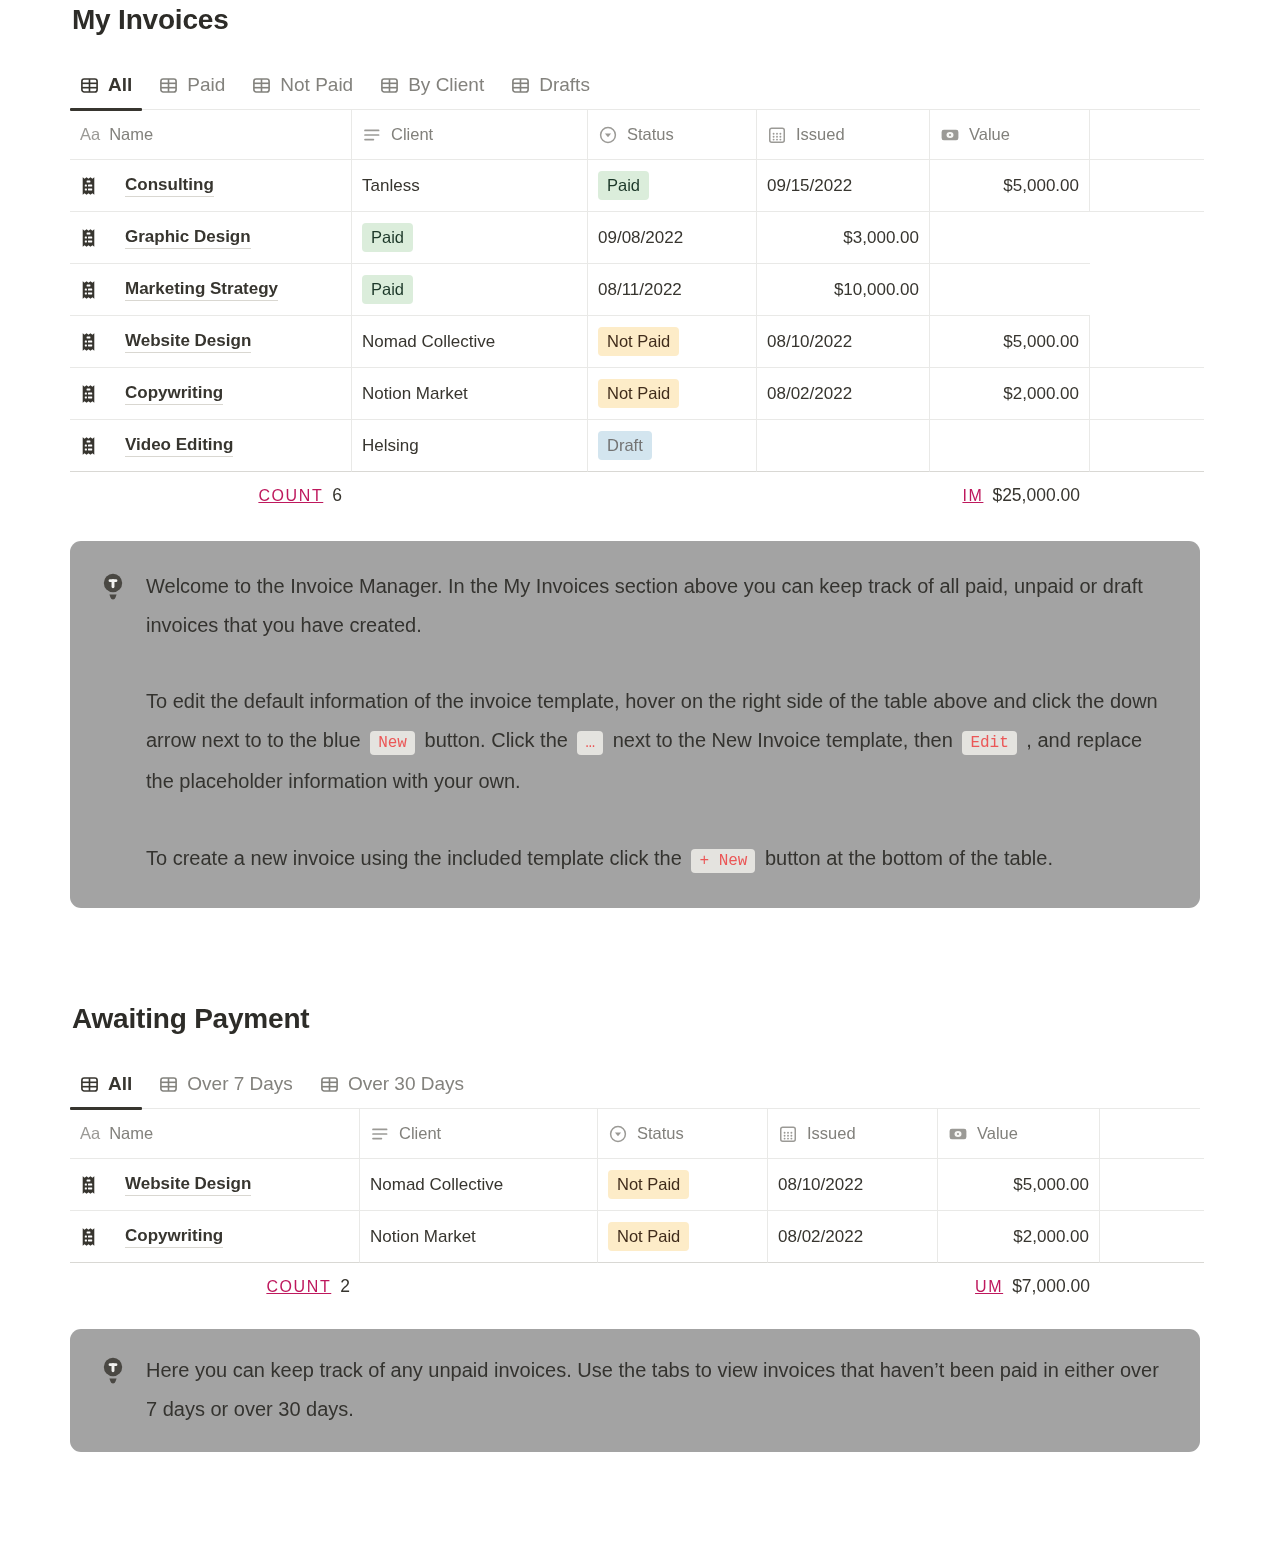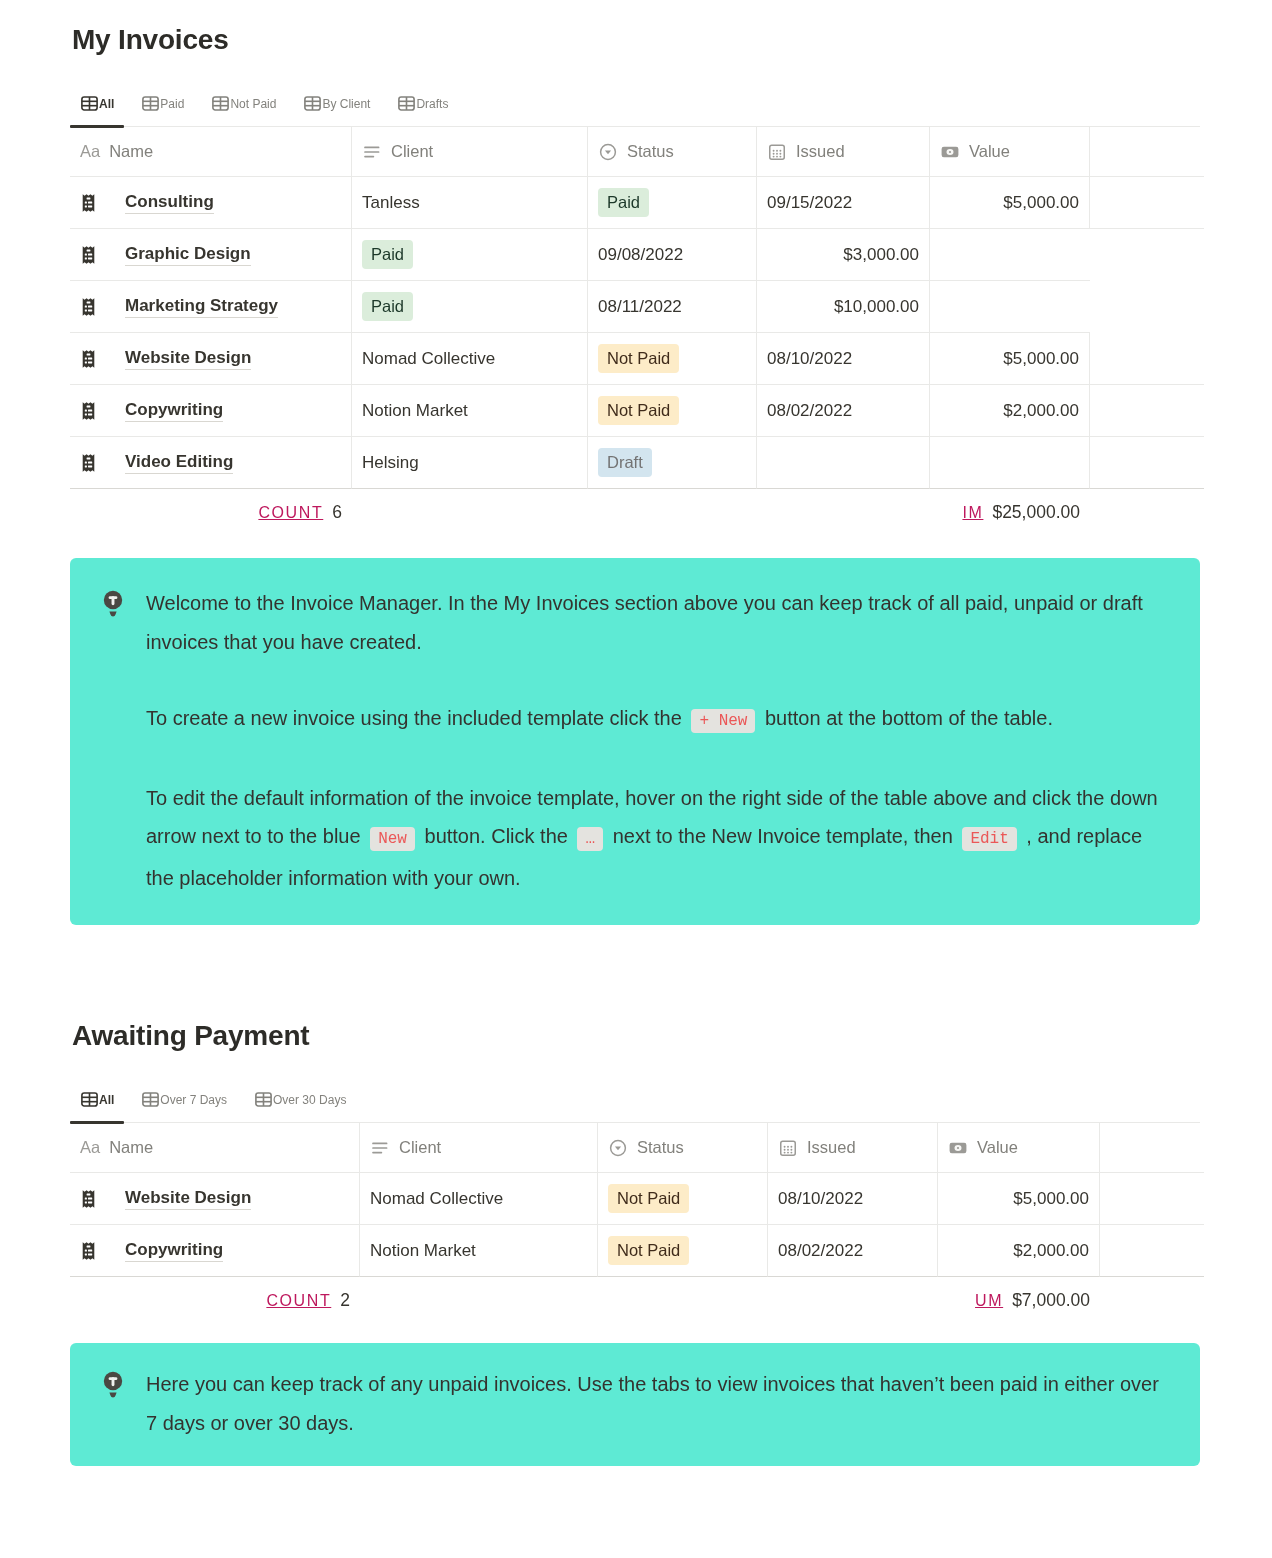--- a/index.html
+++ b/index.html
@@ -1,28 +1,28 @@
 <!DOCTYPE html>
 <html><head>
 <meta charset="utf-8">
 <style>
   html,body{margin:0;padding:0;background:#ffffff;}
   body{
     width:1272px;min-height:1558px;box-sizing:border-box;
     font-family:"Liberation Sans",sans-serif;color:#37352F;
   }
-  .page{padding:24px 68px 22px 70px;box-sizing:border-box;width:1268px;}
+  .page{padding:4px 68px 22px 70px;box-sizing:border-box;width:1268px;}
 
   .title{font-size:28px;font-weight:700;color:#2D2C28;margin:0 0 28px 2px;letter-spacing:-0.2px;}
   .sec2 .title{margin-top:95px;}
 
   
   .tabs{display:flex;align-items:flex-end;border-bottom:1px solid #E9E9E7;}
-  .tab{display:inline-flex;align-items:center;padding:10px 10px 13px;margin-right:7px;
-       font-size:12px;color:#83827D;cursor:pointer;position:relative;white-space:nowrap;}
+  .tab{display:inline-flex;align-items:center;gap:9px;padding:10px 10px 13px;margin-right:7px;
+       font-size:19px;color:#83827D;cursor:pointer;position:relative;white-space:nowrap;}
   .tab svg{display:block;}
   .tab.active{color:#37352F;font-weight:700;}
   .tab.active::after{content:"";position:absolute;left:0;right:0;bottom:-1.5px;height:3px;background:#37352F;border-radius:1px;}
   .tico{width:19px;height:19px;}
 
   
   .nt-row,.nt-foot{display:grid;}
   .t1 .nt-row,.t1 .nt-foot{grid-template-columns:282px 236px 169px 173px 160px 114px;}
   .t2 .nt-row,.t2 .nt-foot{grid-template-columns:290px 238px 170px 170px 162px 104px;}
   .cell{display:flex;align-items:center;padding:0 10px;height:52px;box-sizing:border-box;
@@ -44,21 +44,21 @@
   .badge.blue{background:#D3E5EF;color:#737373;}
 
   .nt-foot{padding:13px 0 17px;}
   .agg{display:flex;align-items:baseline;justify-content:flex-end;gap:9px;padding:0 10px;cursor:pointer;}
   .agg.c1{grid-column:1;}
   .agg.c5{grid-column:5;}
   .agg-label{font-size:16px;letter-spacing:1.6px;color:#be185d;text-decoration:underline;}
   .agg-num,.agg-sum{font-size:17.5px;color:#37352F;}
 
   
-  .callout{display:flex;background:#5eead4;border-radius:6px;padding:26px 34px 28px 28px;margin-top:18px;box-sizing:border-box;}
+  .callout{display:flex;background:#a3a3a3;border-radius:11px;padding:26px 34px 28px 28px;margin-top:18px;box-sizing:border-box;}
   .callout.small{padding:22px 34px 24px 28px;margin-top:15px;}
   .bulb{flex:none;width:27px;margin:5px 0 0 2px;}
   .bico{width:26px;height:30px;display:block;}
   .ctext{margin-left:19px;font-size:20px;line-height:38.5px;color:#34332F;max-width:1020px;}
   .ctext p{margin:0;}
   .ctext p + p{margin-top:38px;}
   .chip{font-family:"Liberation Mono",monospace;font-size:16px;color:#EB5757;background:#E4E3DF;
         border-radius:4px;padding:3px 8px;margin:0 4px;white-space:nowrap;}
 </style>
 </head>
@@ -295,22 +295,22 @@
       <span class="bulb">
         <svg class="bico" viewBox="0 0 26 30">
           <circle cx="13" cy="11" r="9.2" fill="#4A4843"></circle>
           <rect x="8.6" y="7.2" width="8.8" height="2.9" rx="1.45" fill="#F1F1EF"></rect>
           <rect x="11.55" y="7.2" width="2.9" height="9" rx="1.45" fill="#F1F1EF"></rect>
           <path d="M9.4 22.6h7.2l-1.1 2.9a2.6 2.6 0 0 1-5 0z" fill="#4A4843"></path>
         </svg>
       </span>
       <div class="ctext" id="callout-my">
           <p>Welcome to the Invoice Manager. In the My Invoices section above you can keep track of all paid, unpaid or draft invoices that you have created.</p>
+          <p>To edit the default information of the invoice template, hover on the right side of the table above and click the down arrow next to to the blue <code class="chip">New</code> button. Click the <code class="chip">…</code> next to the New Invoice template, then <code class="chip">Edit</code> , and replace the placeholder information with your own.</p>
           <p>To create a new invoice using the included template click the <code class="chip">+ New</code> button at the bottom of the table.</p>
-          <p>To edit the default information of the invoice template, hover on the right side of the table above and click the down arrow next to to the blue <code class="chip">New</code> button. Click the <code class="chip">…</code> next to the New Invoice template, then <code class="chip">Edit</code> , and replace the placeholder information with your own.</p>
         </div>
     </div>
   </section>
 
   <section class="sec2">
     <h1 class="title">Awaiting Payment</h1>
     <div class="tabs" id="tabs-ap">
         <div class="tab active">
           <svg class="tico" viewBox="0 0 20 20" fill="none" stroke="currentColor" stroke-width="1.7">
             <rect x="2" y="3.2" width="16" height="13.6" rx="2.4"></rect>

